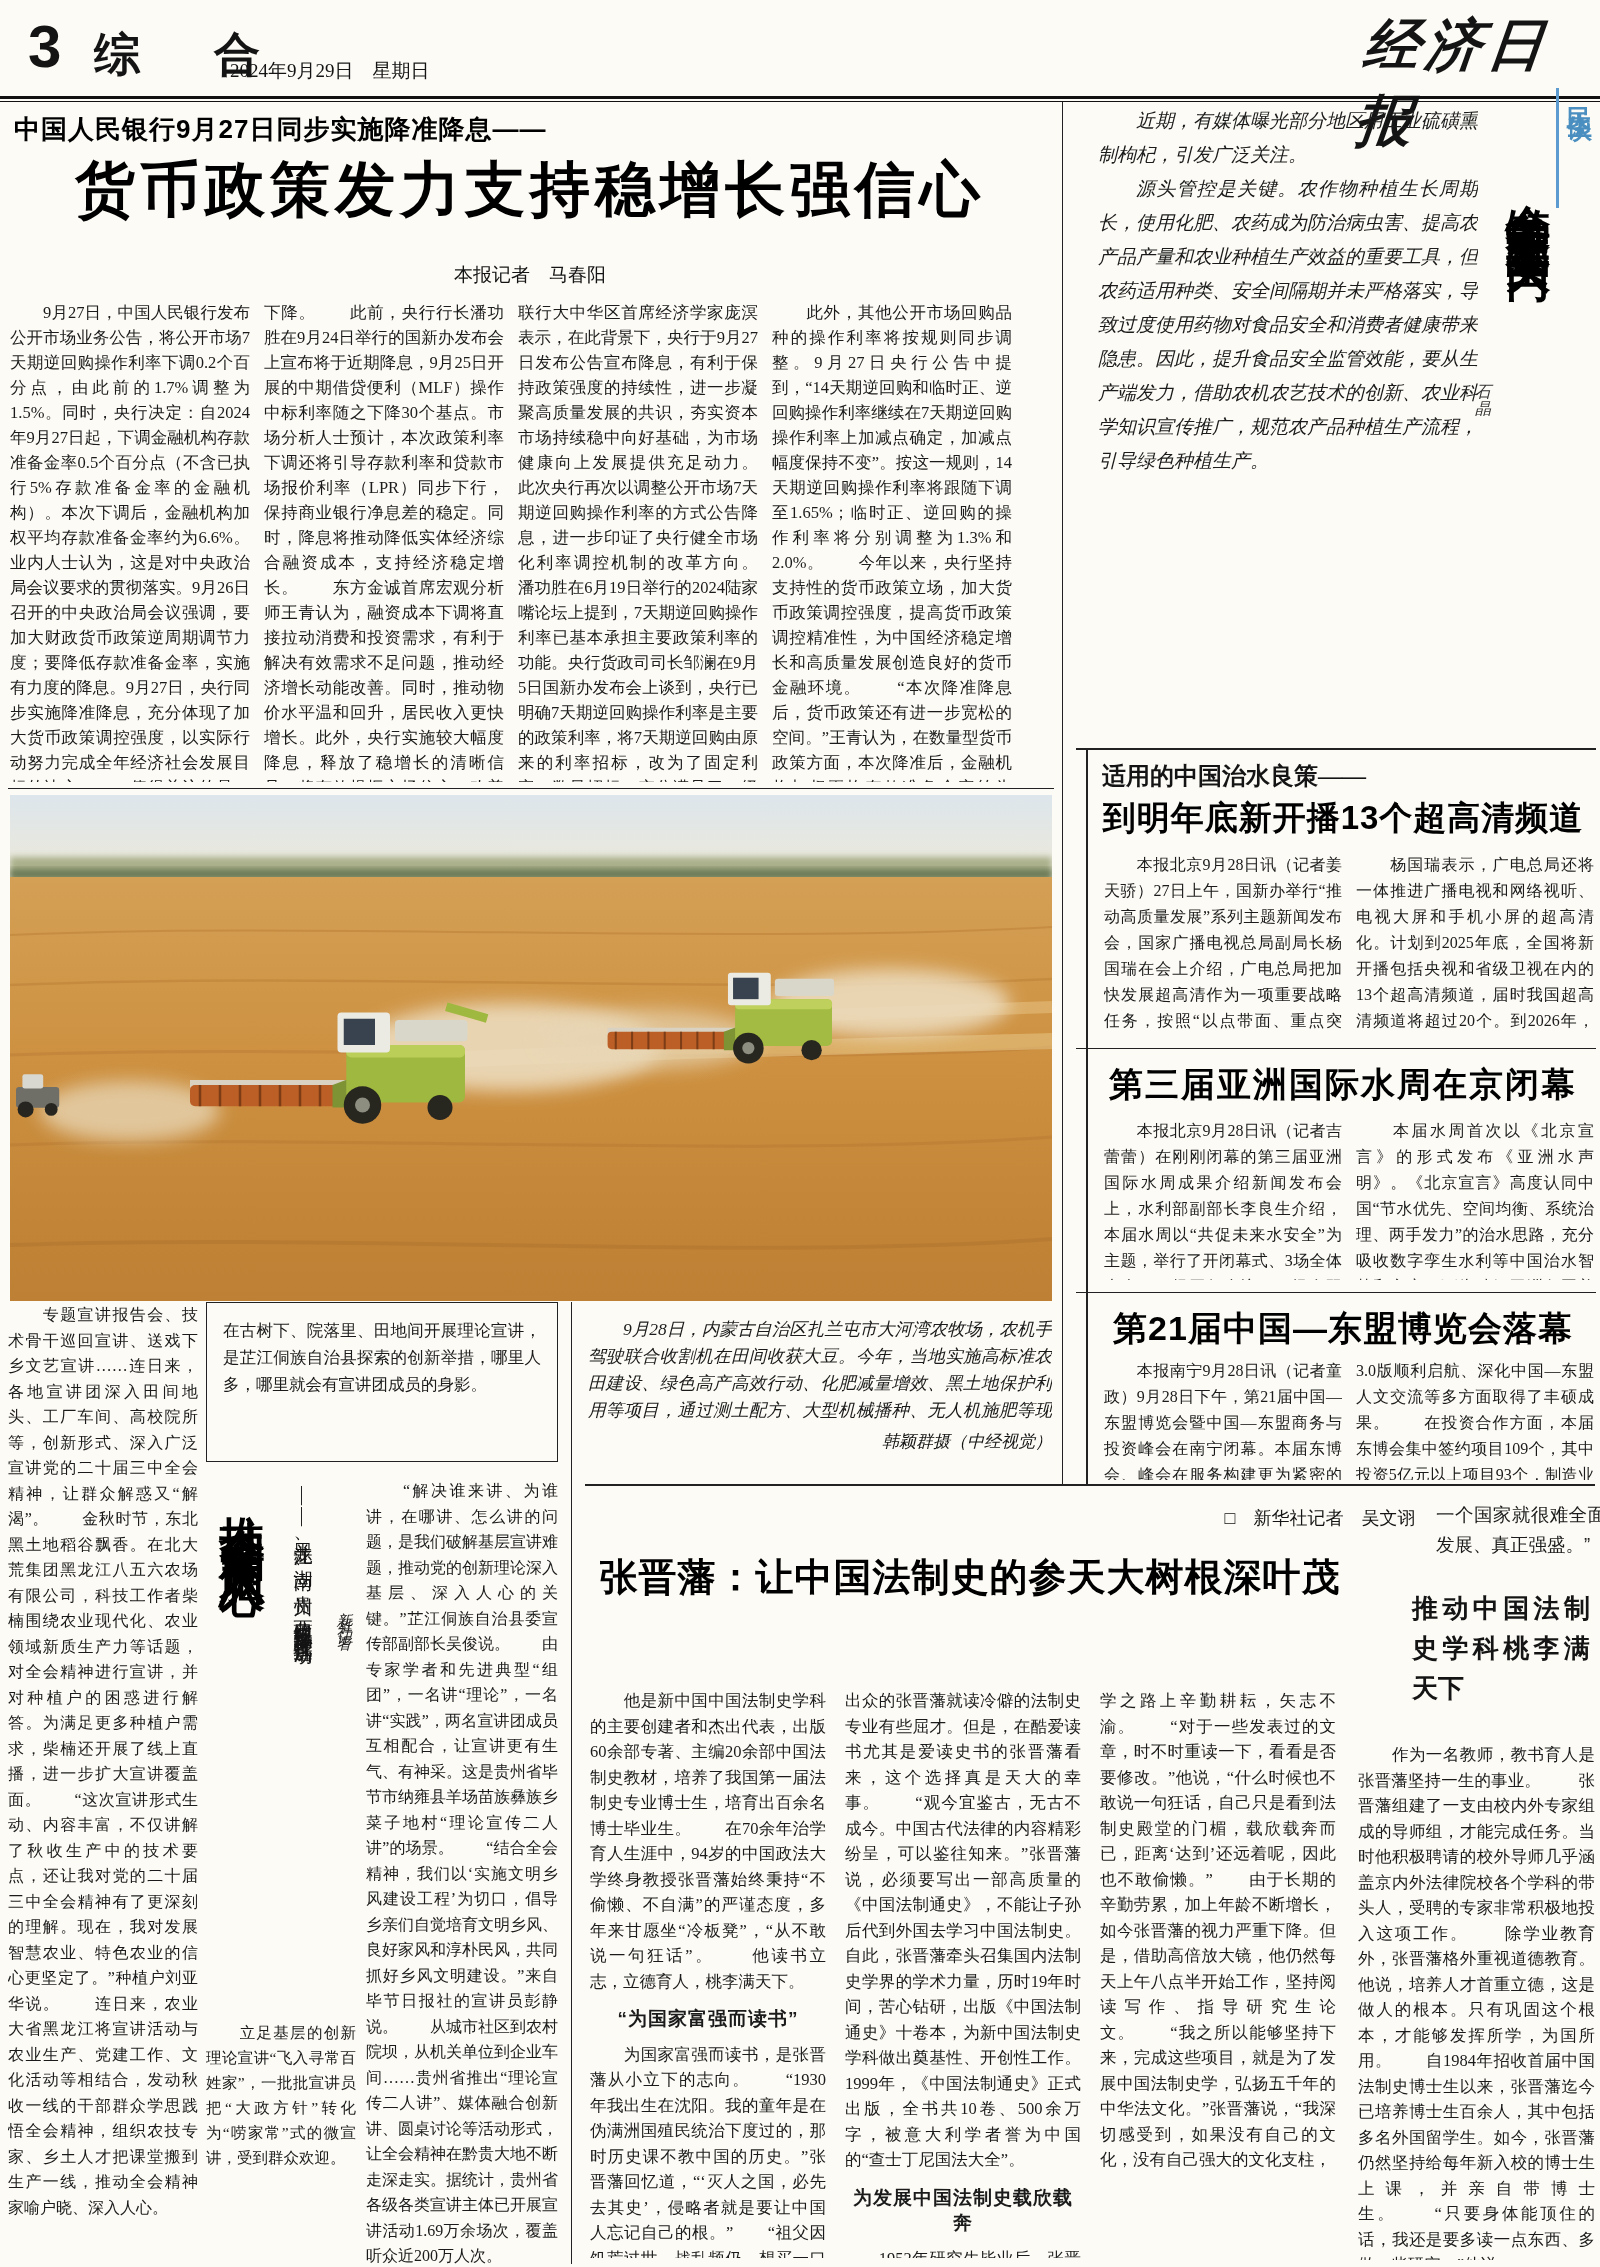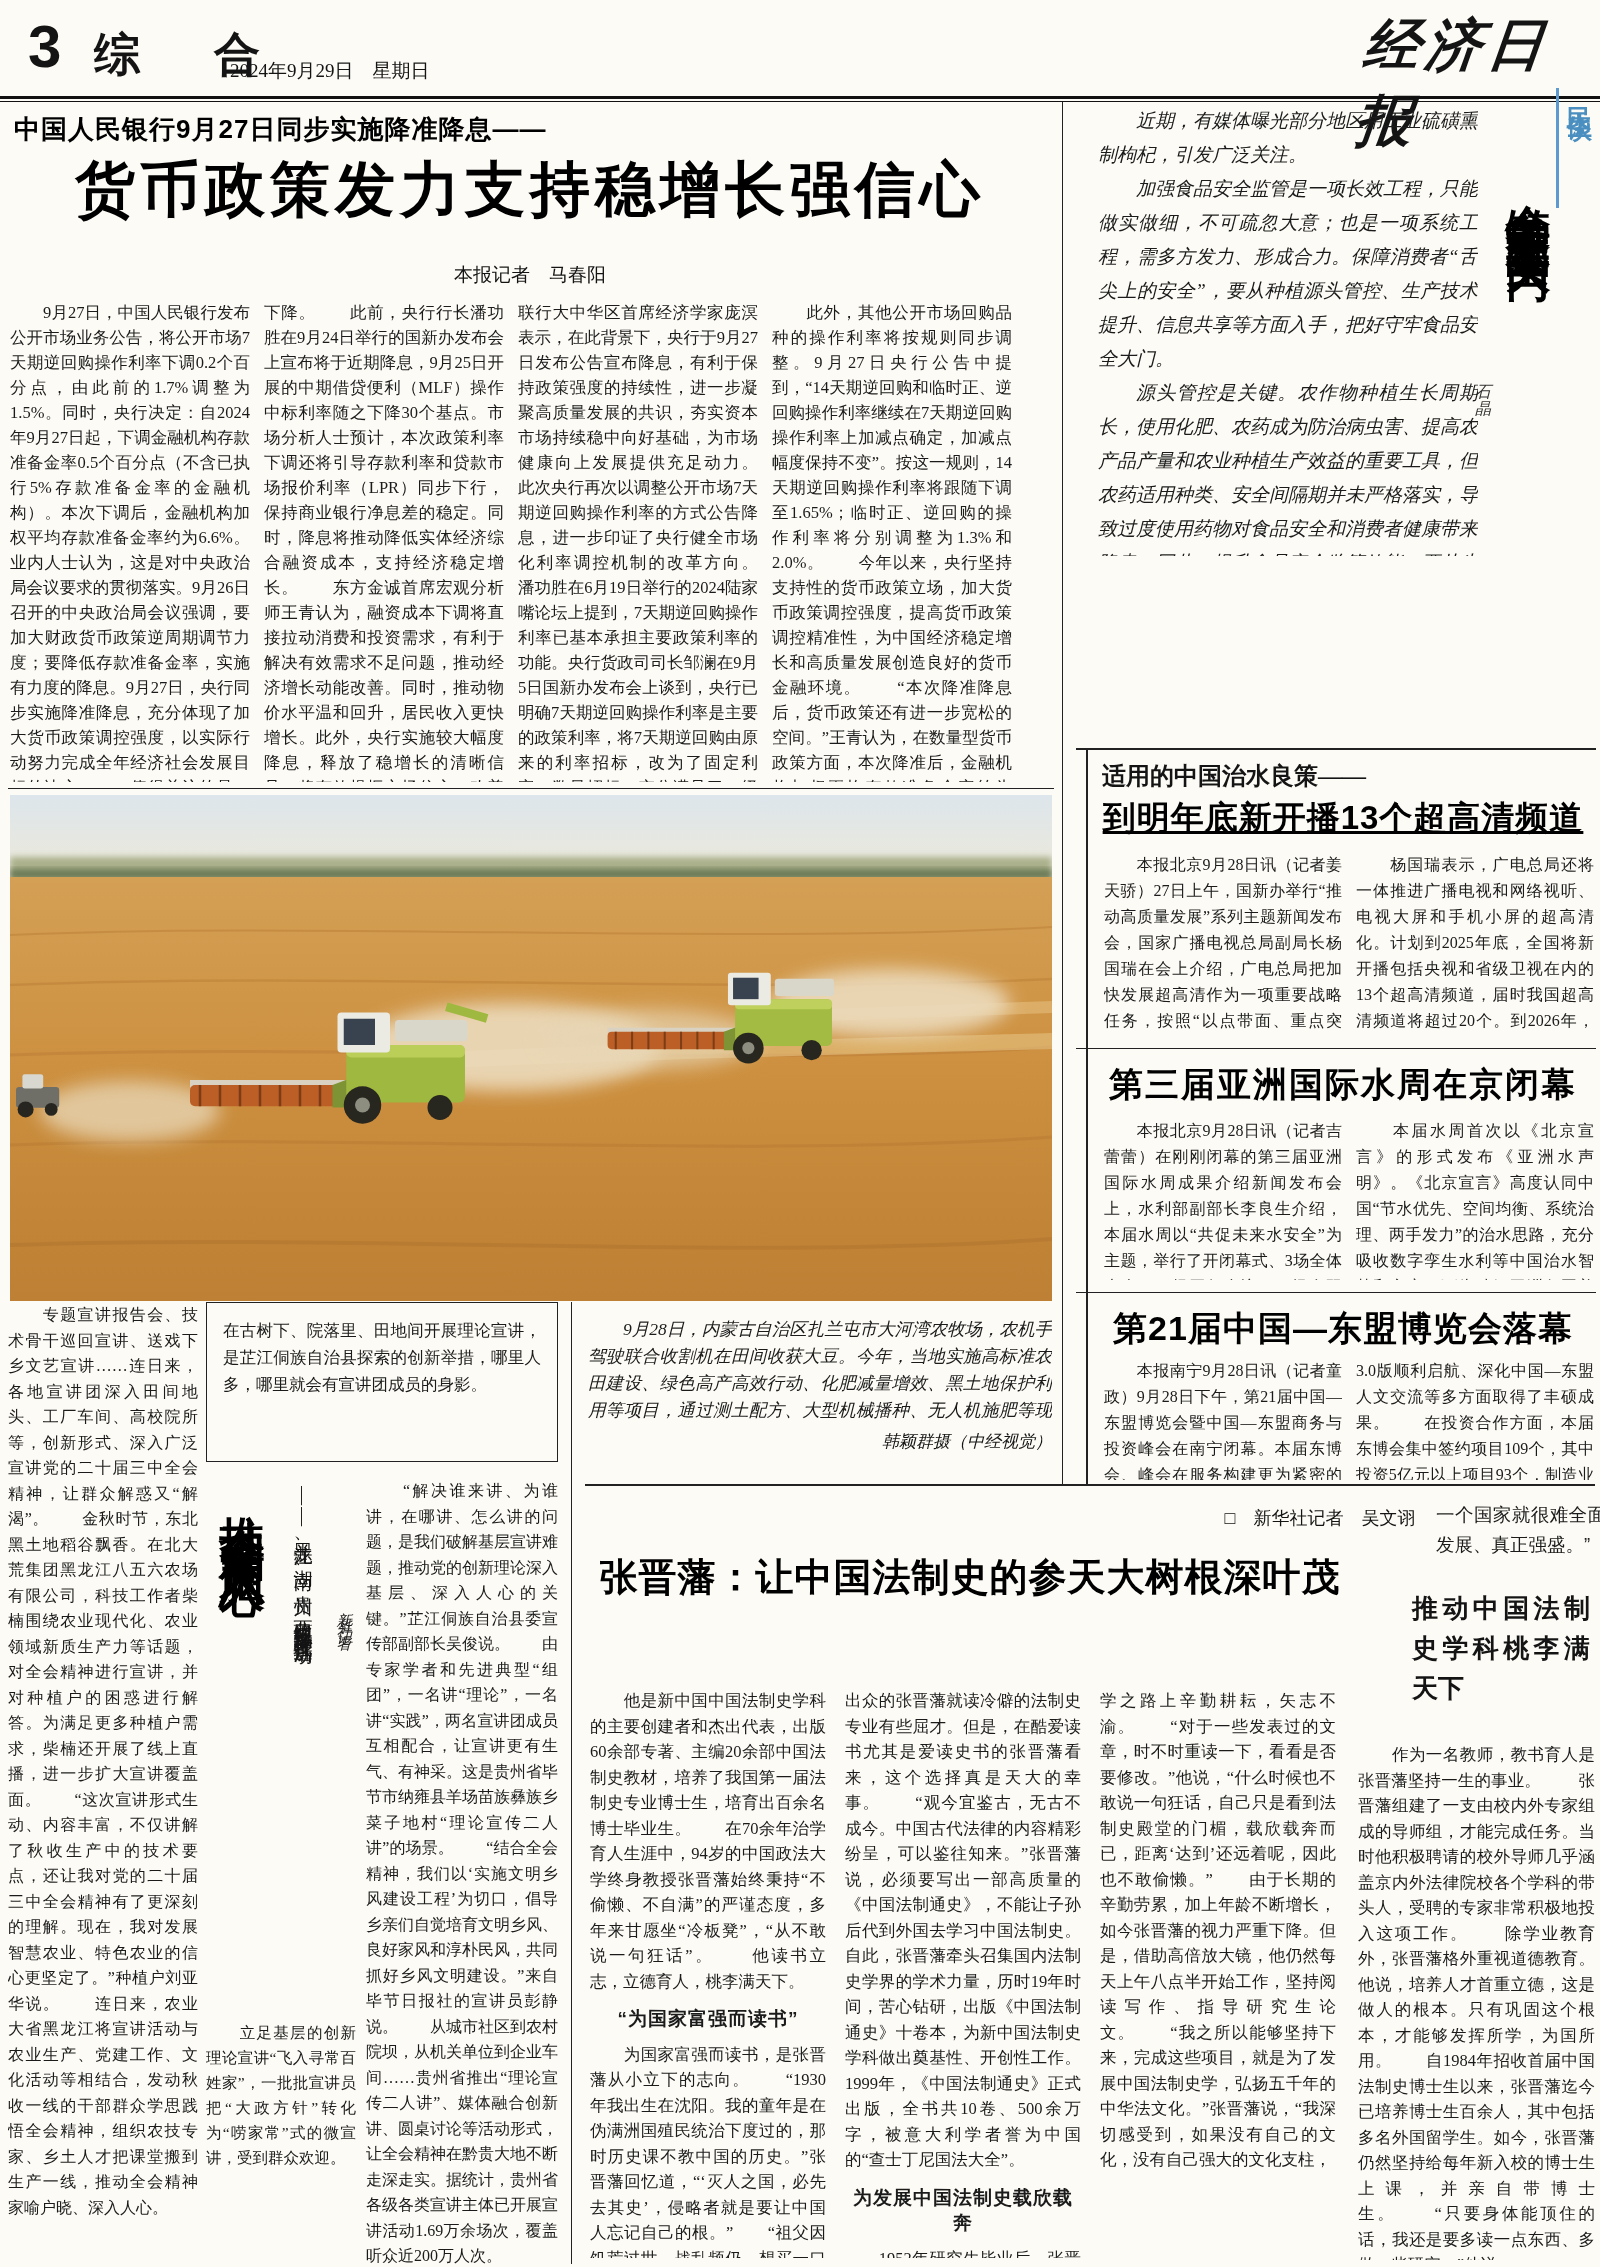--- a/index.html
+++ b/index.html
@@ -125,27 +125,26 @@
 
   <div class="rule" style="left:1062px; top:102px; width:1px; height:1384px;"></div>
   <div class="rule" style="left:1086px; top:748px; width:2px; height:738px;"></div>
   <div class="rule" style="left:571px; top:1302px; width:1px; height:962px;"></div>
 
   <div class="abs vtext sans" style="left:1556px; top:88px; height:120px; font-size:25px; font-weight:bold; color:#4a8fc0; border-left:3px solid #5b9bd0; padding-left:5px; letter-spacing:4px;">民生谈</div>
   <div class="abs vtext headline" style="left:1498px; top:168px; height:510px; font-size:45px; letter-spacing:5px;">全链条守牢食品安全大门</div>
   <div class="abs vtext kai" style="left:1472px; top:372px; height:90px; font-size:16px; color:#333;">石　晶</div>
   <div class="col kai" style="left:1078px; top:104px; width:400px; height:452px; font-size:19px; line-height:34px;">
     <p class="op">近期，有媒体曝光部分地区用工业硫磺熏制枸杞，引发广泛关注。</p>
-    <p class="op">加强食品安全监管是一项长效工程，只能做实做细，不可疏忽大意；也是一项系统工程，需多方发力、形成合力。保障消费者“舌尖上的安全”，要从种植源头管控、生产技术提升、信息共享等方面入手，把好守牢食品安全大门。</p>
     <p class="op">源头管控是关键。农作物种植生长周期长，使用化肥、农药成为防治病虫害、提高农产品产量和农业种植生产效益的重要工具，但农药适用种类、安全间隔期并未严格落实，导致过度使用药物对食品安全和消费者健康带来隐患。因此，提升食品安全监管效能，要从生产端发力，借助农机农艺技术的创新、农业科学知识宣传推广，规范农产品种植生产流程，引导绿色种植生产。</p>
   </div>
 
   <div class="rule" style="left:1076px; top:748px; width:520px; height:2px;"></div>
   <div class="abs serif" style="left:1102px; top:760px; font-size:24px; font-weight:bold;">适用的中国治水良策——</div>
-  <div class="abs headline center" style="left:1090px; top:796px; width:506px; font-size:33px; letter-spacing:1px;text-decoration:underline;">到明年底新开播13个超高清频道</div>
+  <div class="abs headline center" style="left:1090px; top:796px; width:506px; font-size:33px; letter-spacing:1px;">到明年底新开播13个超高清频道</div>
   <div class="col" style="left:1104px; top:852px; width:238px; height:184px; font-size:16px; line-height:26px;">　　本报北京9月28日讯（记者姜天骄）27日上午，国新办举行“推动高质量发展”系列主题新闻发布会，国家广播电视总局副局长杨国瑞在会上介绍，广电总局把加快发展超高清作为一项重要战略任务，按照“以点带面、重点突破、全链升级”的工作思路，在北京、上海、广东率先试点，并选取了多个地区推动省级卫视超高清播出。</div>
   <div class="col" style="left:1356px; top:852px; width:238px; height:184px; font-size:16px; line-height:26px;">　　杨国瑞表示，广电总局还将一体推进广播电视和网络视听、电视大屏和手机小屏的超高清化。计划到2025年底，全国将新开播包括央视和省级卫视在内的13个超高清频道，届时我国超高清频道将超过20个。到2026年，将再新增11个；同时，爱奇艺、优酷、腾讯等平台年新增节目中超高清占比也将超过50%。</div>
 
   <div class="rule" style="left:1076px; top:1048px; width:520px; height:1px;"></div>
   <div class="abs headline center" style="left:1090px; top:1062px; width:506px; font-size:34px; letter-spacing:2px;">第三届亚洲国际水周在京闭幕</div>
   <div class="col" style="left:1104px; top:1118px; width:238px; height:162px; font-size:16px; line-height:26px;">　　本报北京9月28日讯（记者吉蕾蕾）在刚刚闭幕的第三届亚洲国际水周成果介绍新闻发布会上，水利部副部长李良生介绍，本届水周以“共促未来水安全”为主题，举行了开闭幕式、3场全体大会、56场平行会议、13场多双边水利国际合作机制性会议。</div>
   <div class="col" style="left:1356px; top:1118px; width:238px; height:162px; font-size:16px; line-height:26px;">　　本届水周首次以《北京宣言》的形式发布《亚洲水声明》。《北京宣言》高度认同中国“节水优先、空间均衡、系统治理、两手发力”的治水思路，充分吸收数字孪生水利等中国治水智慧和方案，可为破解亚洲各国普遍关心的水问题提供可行、适用的中国治水良策。</div>
 
   <div class="rule" style="left:1076px; top:1292px; width:520px; height:1px;"></div>
   <div class="abs headline center" style="left:1090px; top:1306px; width:506px; font-size:34px; letter-spacing:1px;">第21届中国—东盟博览会落幕</div>

